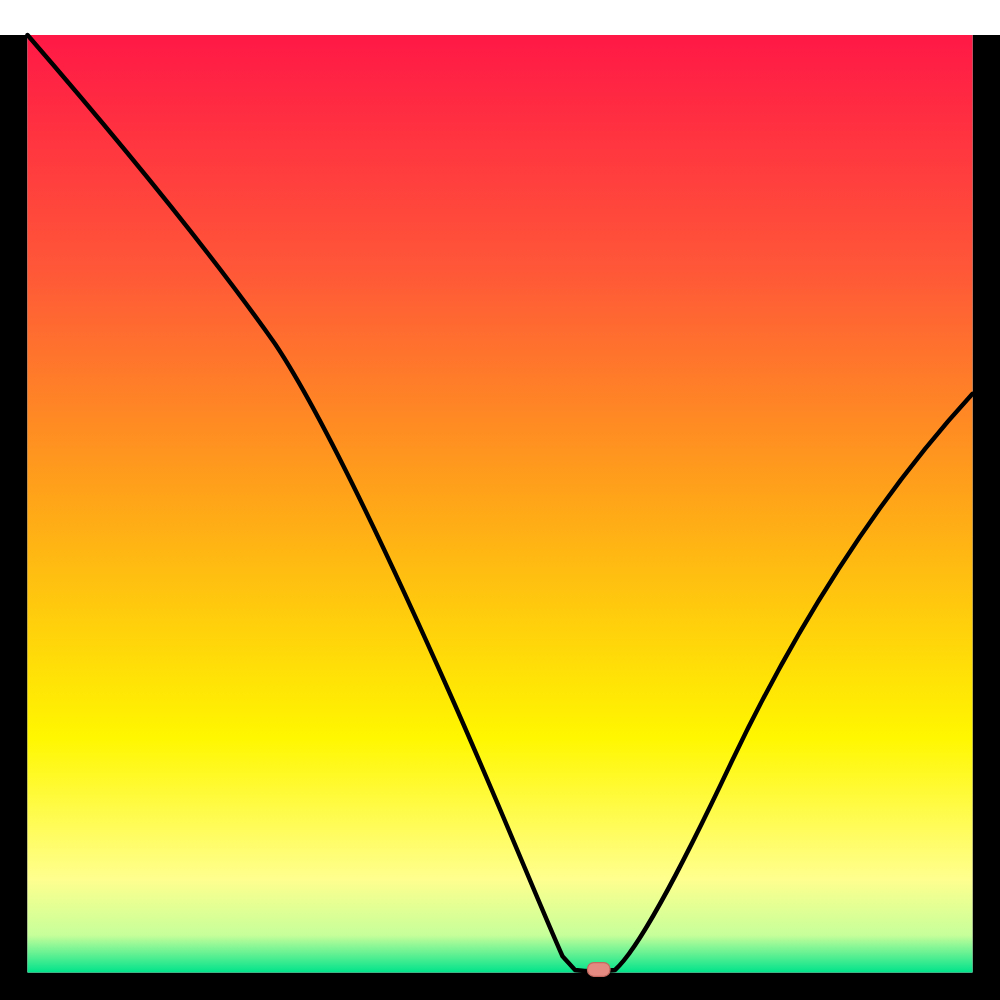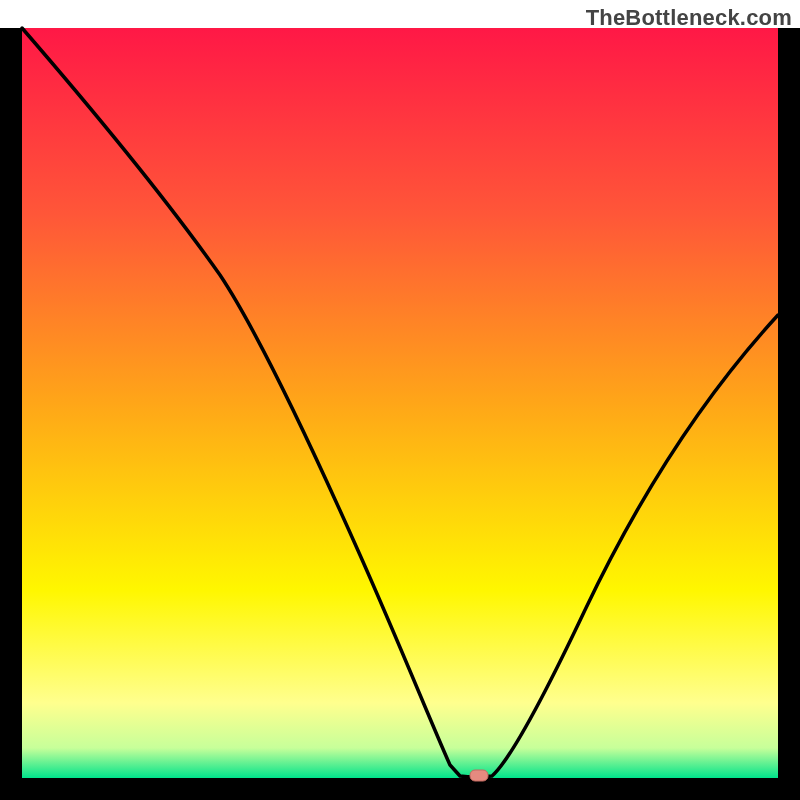--- a/index.html
+++ b/index.html
@@ -58,15 +58,14 @@
            C 250 320, 300 420, 360 555
            C 400 645, 430 720, 450 765
            L 460 776
            Q 475 778, 492 776
            C 510 760, 540 705, 585 610
            C 635 505, 700 400, 778 315"></path>
 
   <rect x="470" y="770" width="18" height="11" rx="5" ry="5" fill="#e58a80" stroke="#c46a60" stroke-width="1"></rect>
 </svg>
 
-<div class="watermark">TheBottleneck.com</div>
 
 </div>
 
 </body></html>

